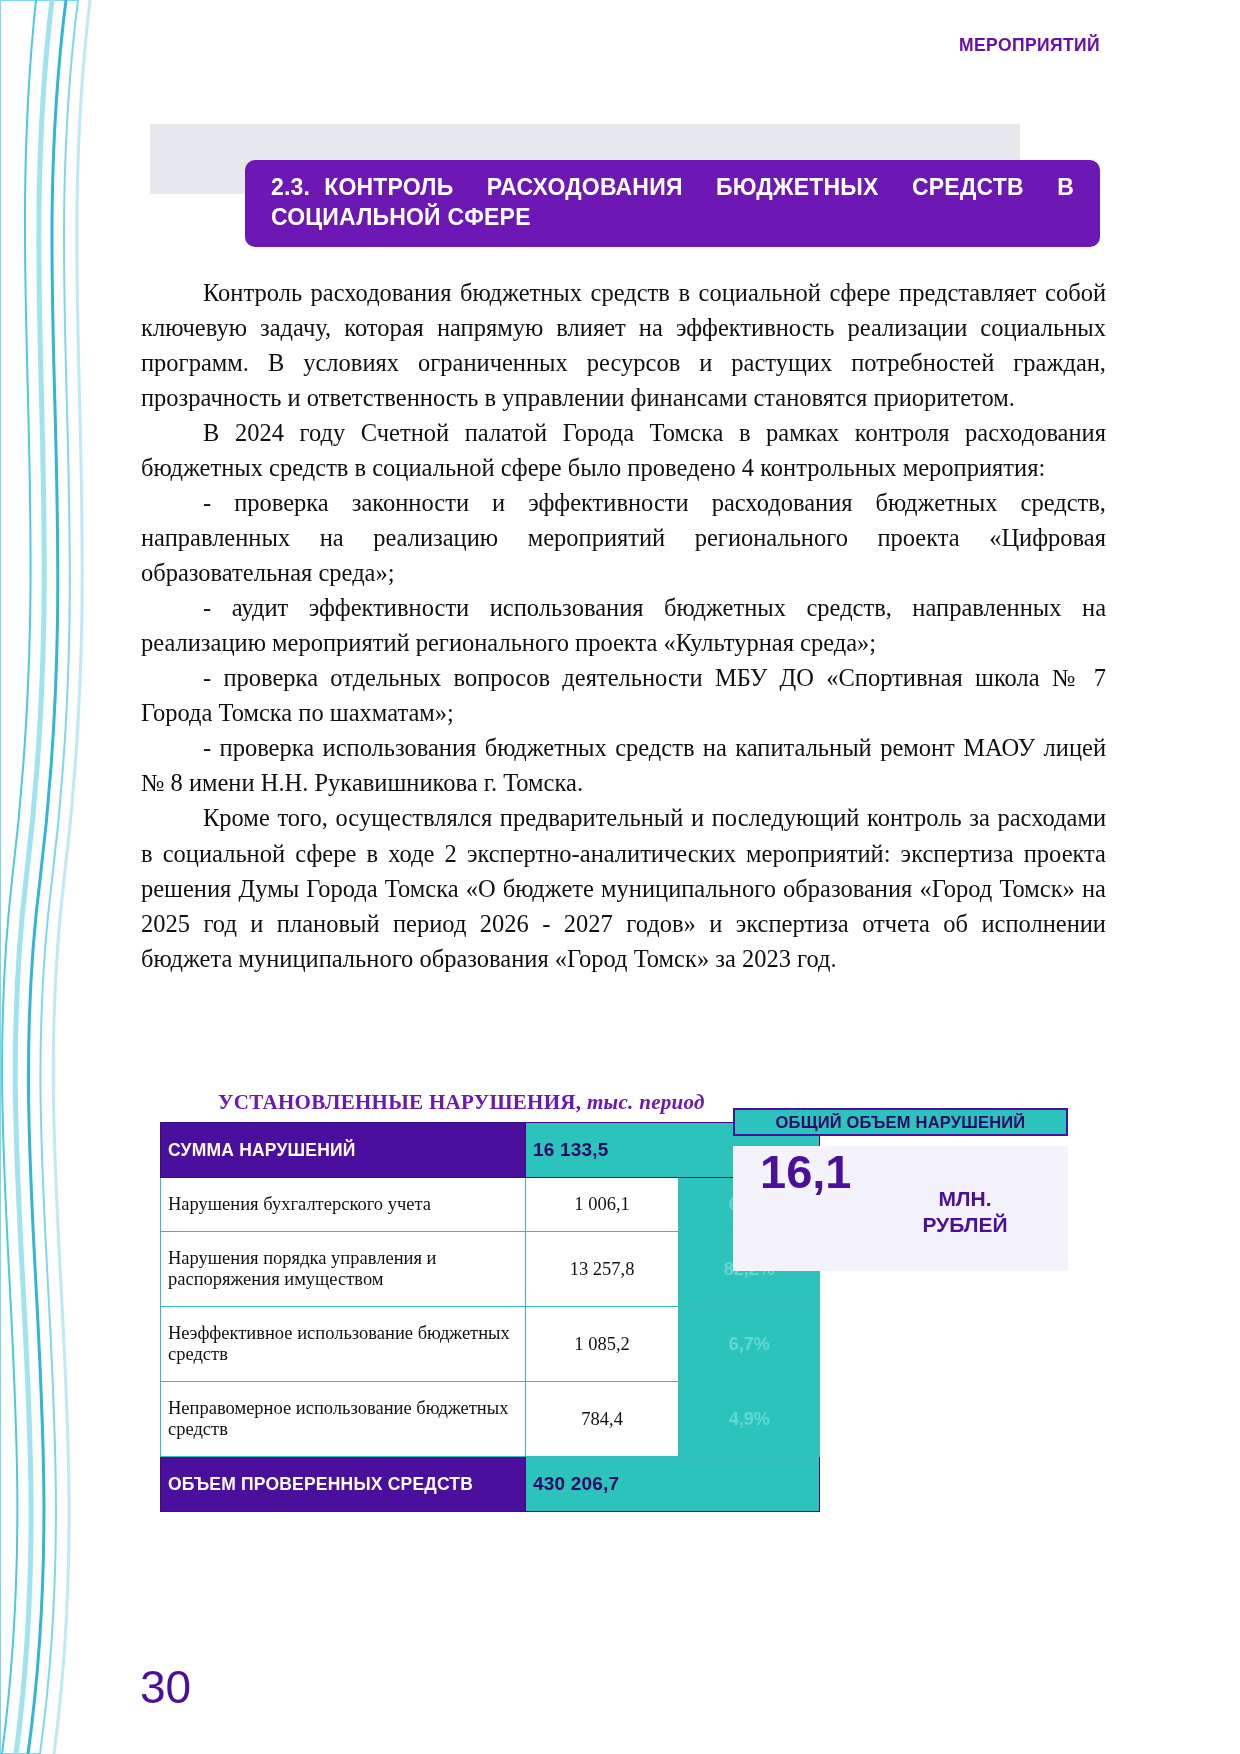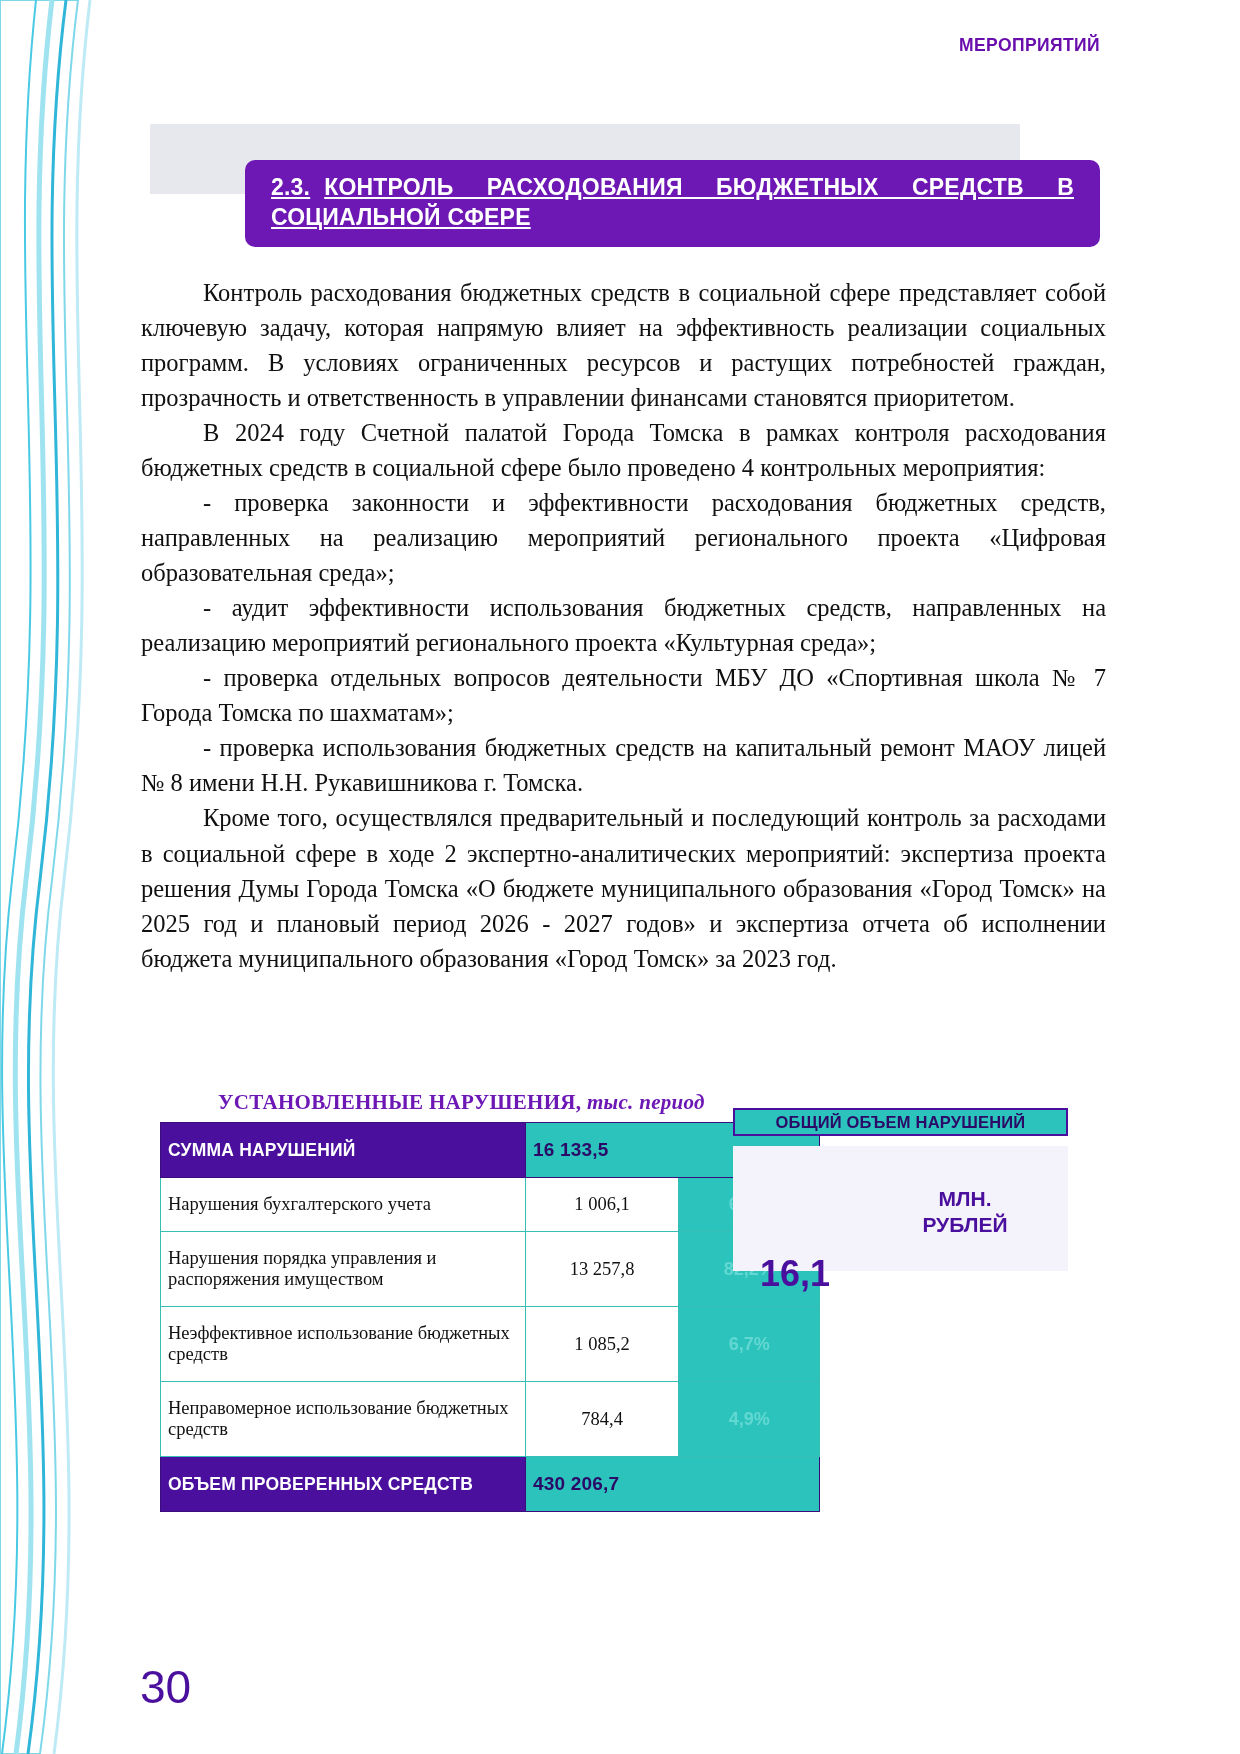--- a/index.html
+++ b/index.html
@@ -61,21 +61,20 @@
     background: #6d17b5;
     border-radius: 10px;
     color: #ffffff;
     font-family: "Liberation Sans", sans-serif;
     font-size: 23px;
     font-weight: 700;
     line-height: 1.32;
     text-align: justify;
     text-align-last: left;
     letter-spacing: 0.2px;
-    text-decoration: underline;
   }
   .heading-bar .num { margin-right: 14px; }
 
   
   .body-text {
     position: absolute;
     left: 141px;
     top: 275px;
     width: 965px;
     font-size: 24.5px;
@@ -174,23 +173,23 @@
     font-weight: 700;
     font-size: 16.5px;
     letter-spacing: 0.2px;
     display: flex;
     align-items: center;
     justify-content: center;
   }
   .summary-value {
     position: absolute;
     left: 760px;
-    top: 1253px;
-    font-family: "Liberation Sans", sans-serif;
-    font-size: 36px;
+    top: 1144px;
+    font-family: "Liberation Sans", sans-serif;
+    font-size: 47px;
     font-weight: 700;
     color: #4b0f9e;
   }
   .summary-unit {
     position: absolute;
     left: 890px;
     top: 1186px;
     width: 150px;
     font-family: "Liberation Sans", sans-serif;
     font-size: 21px;

